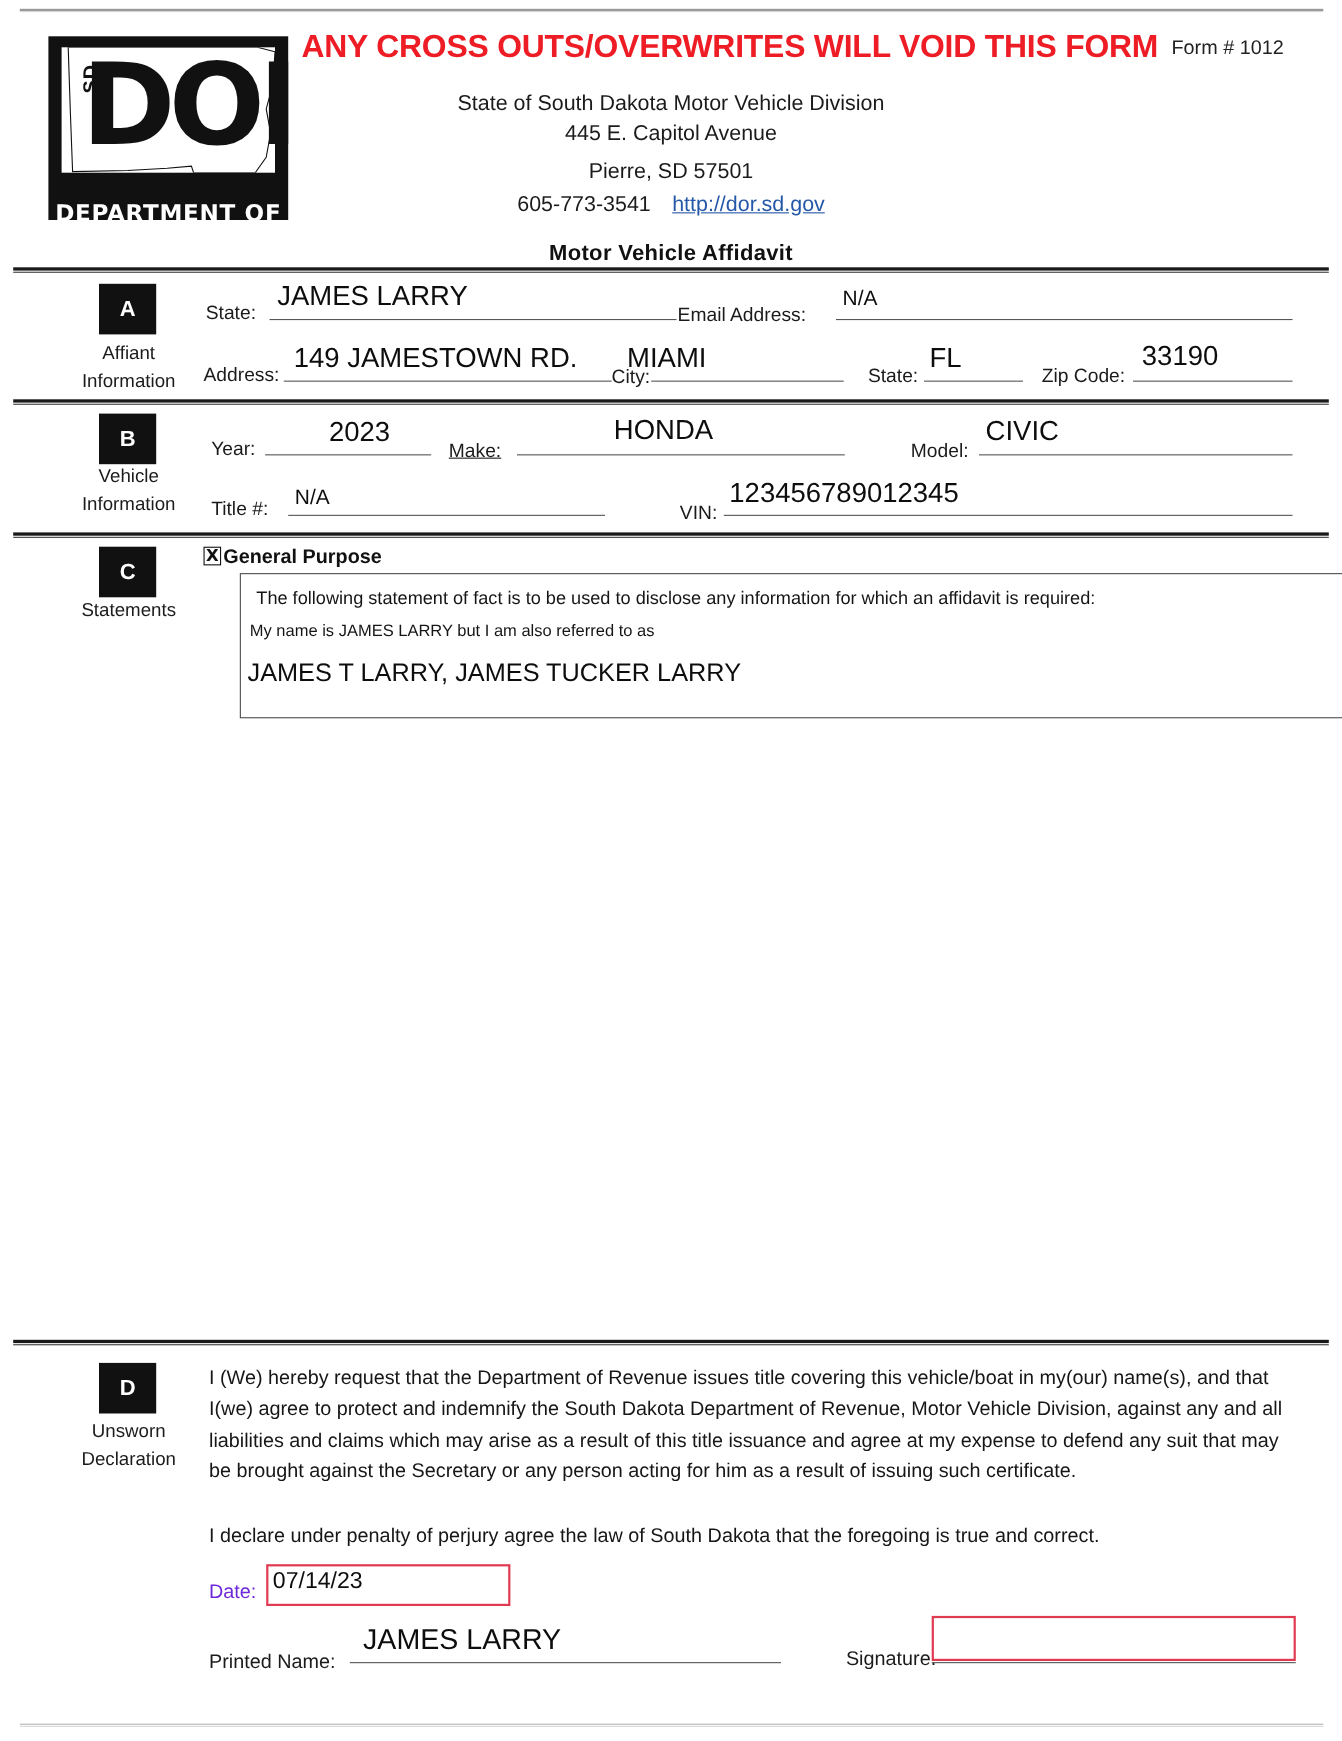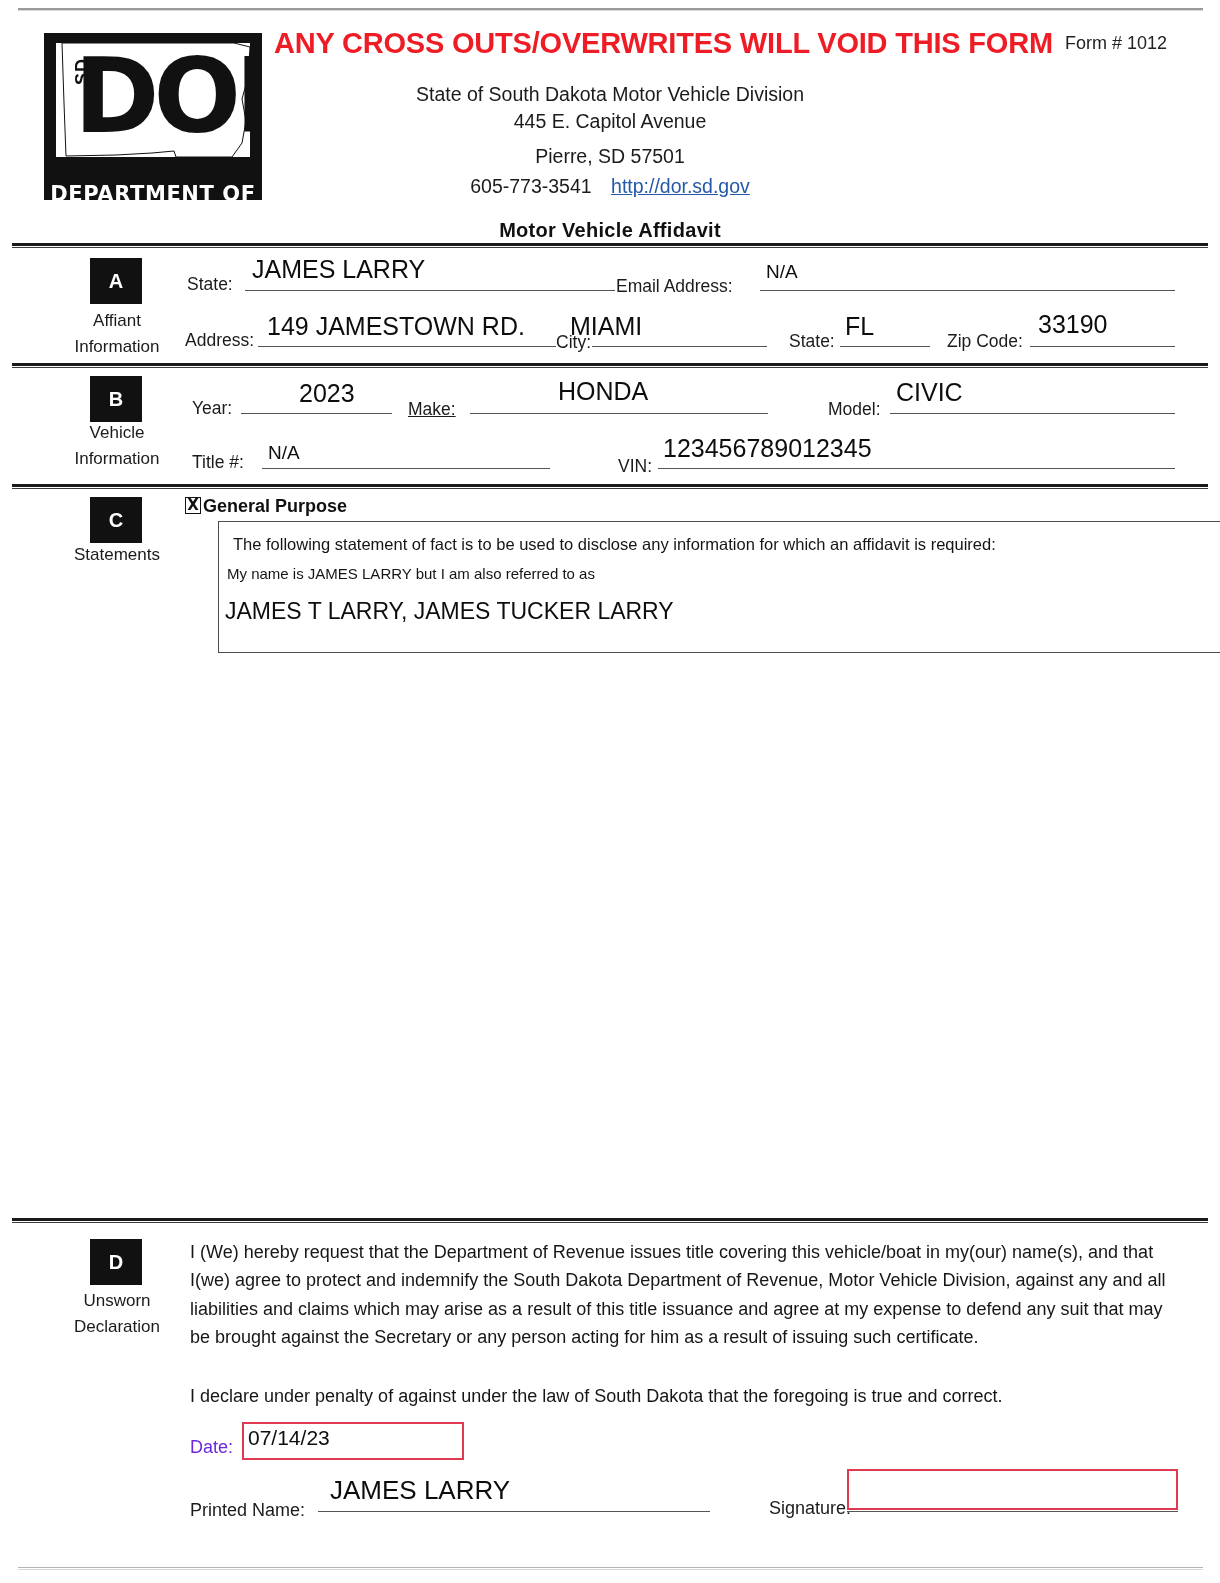--- a/index.html
+++ b/index.html
@@ -311,21 +311,21 @@
 
 <div class="sec-rule" style="top:1218px"></div>
 
 <div class="badge" style="left:90px; top:1239px;">D</div>
 <div class="badge-caption" style="left:32px; top:1288px;">
   <div>Unsworn</div>
   <div>Declaration</div>
 </div>
 
 <div id="declaration-body">I (We) hereby request that the Department of Revenue issues title covering this vehicle/boat in my(our) name(s), and that I(we) agree to protect and indemnify the South Dakota Department of Revenue, Motor Vehicle Division, against any and all liabilities and claims which may arise as a result of this title issuance  and agree at my expense to defend any suit that may be brought against the Secretary or any person acting for him as a result of issuing such certificate.</div>
-<div id="declaration-perjury">I declare under penalty of against under the law of South Dakota that the foregoing is true and correct.</div>
+<div id="declaration-perjury">I declare under penalty of perjury agree the law of South Dakota that the foregoing is true and correct.</div>
 
 <div id="label-date">Date:</div>
 <div id="date-box"></div>
 <div id="date-value">07/14/23</div>
 
 <div id="label-printed-name">Printed Name:</div>
 <div id="printed-name-value">JAMES LARRY</div>
 <div id="printed-name-rule"></div>
 
 <div id="label-signature">Signature:</div>

